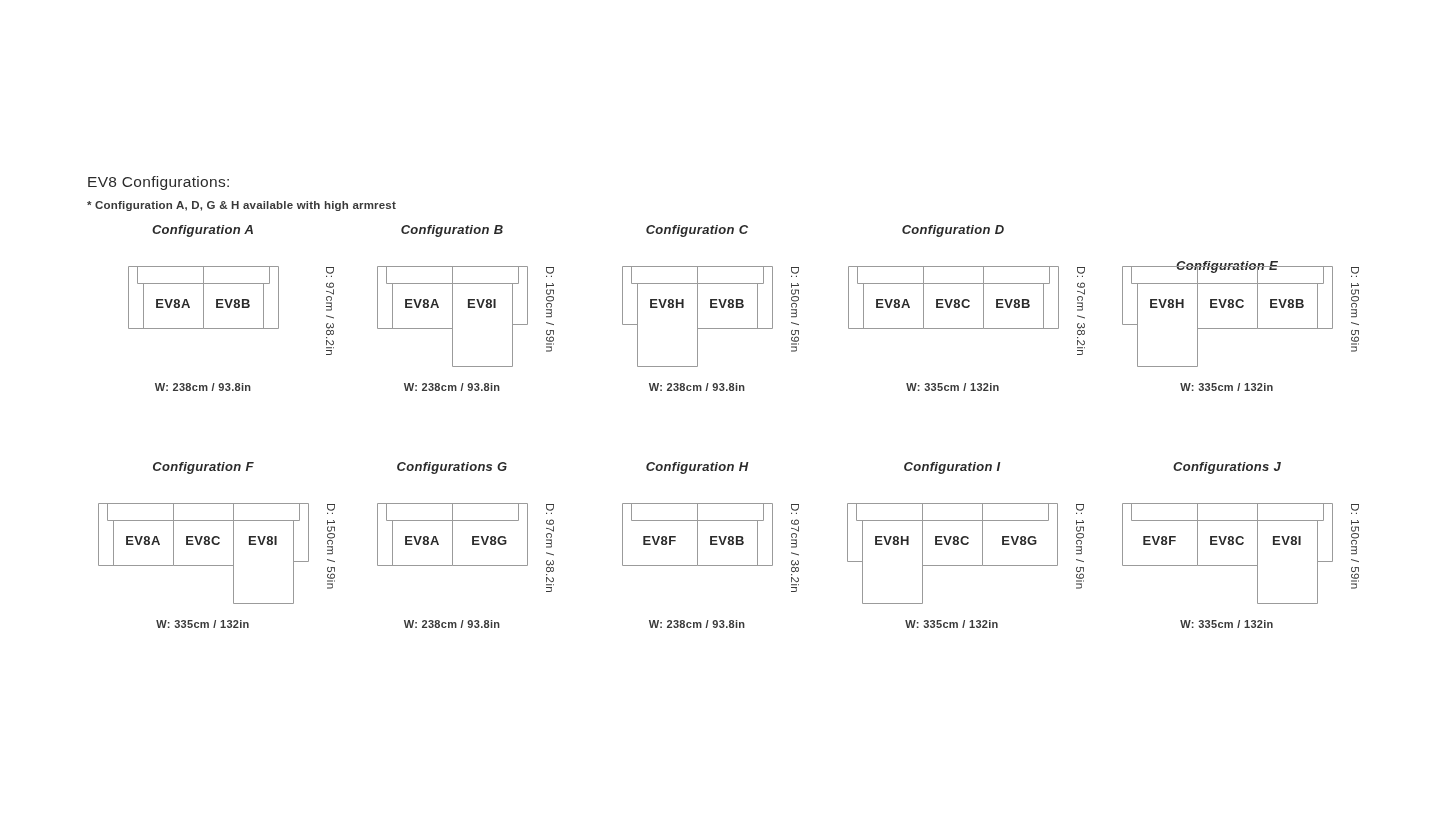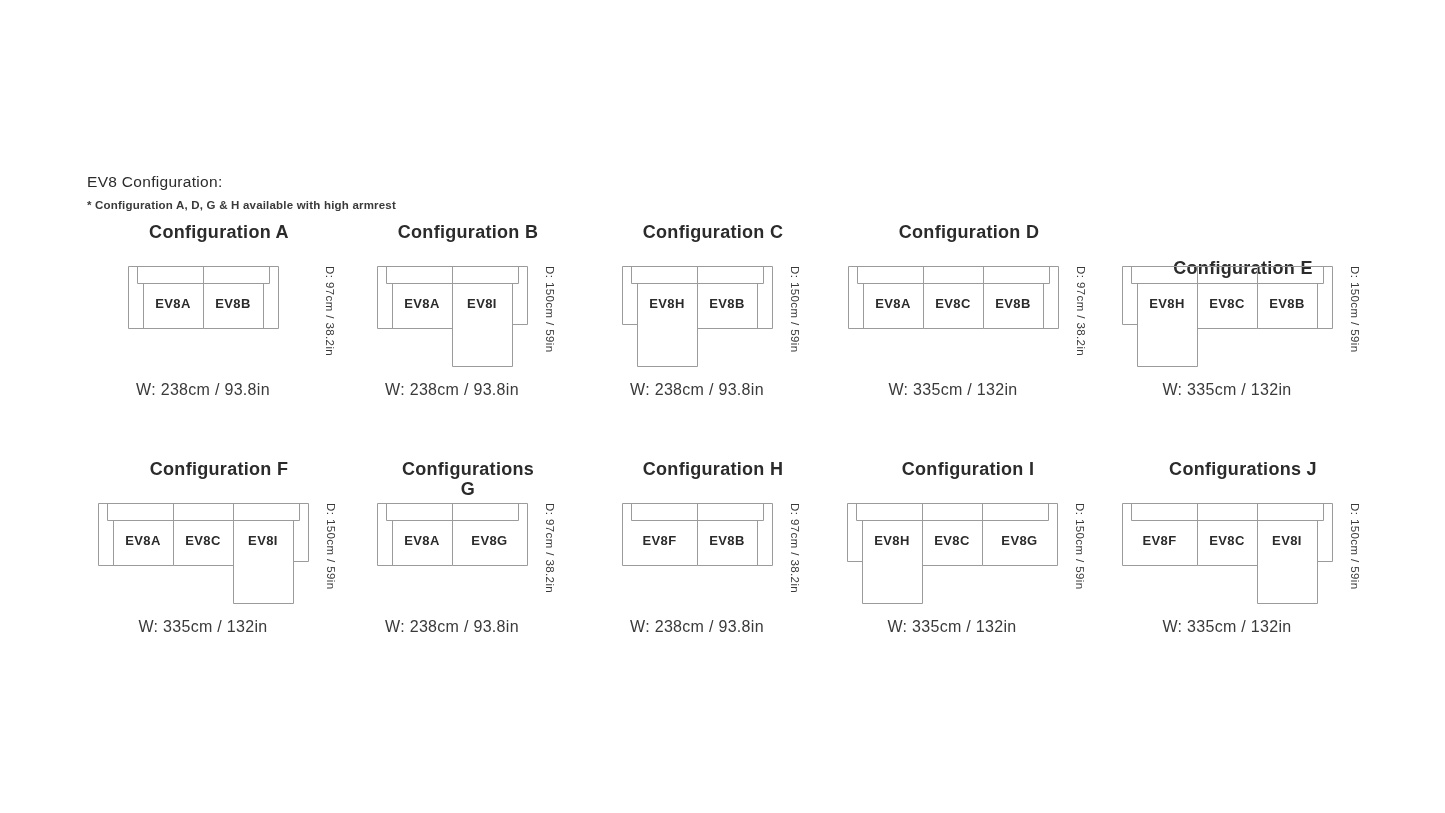--- a/index.html
+++ b/index.html
@@ -16,50 +16,50 @@
     font-size: 15.5px; font-weight: 400; letter-spacing: .3px;
     color: var(--text-dark, #2b2b2b); margin: 0; line-height: 1.1;
   }
   .page-note {
     position: absolute; left: 87px; top: 199px;
     font-size: 11.5px; font-weight: 700; letter-spacing: .2px;
     color: var(--text-dim, #3a3a3a); line-height: 1.1;
   }
   .config-card { position: absolute; height: 175px; }
   .config-title {
-    position: absolute; left: 16px; top: 0;
+    position: absolute; left: 0; top: 0;
     text-align: center;
-    font-size: 18px; font-weight: 700; letter-spacing: .3px;
-    color: var(--text-dark, #2b2b2b); line-height: 1.1;
+    font-size: 13px; font-weight: 700; letter-spacing: .3px;
+    color: var(--text-dark, #2b2b2b); line-height: 1.1; font-style: italic;
   }
   .sofa-svg { position: absolute; left: 0; top: 43px; display: block; overflow: visible; }
   .sofa-svg line { stroke: var(--line, #9b9b9b); stroke-width: 1; }
   .sofa-svg text {
     font-family: "Liberation Sans", sans-serif;
     font-size: 13px; font-weight: 700; letter-spacing: .4px;
     fill: var(--text-dark, #2b2b2b); text-anchor: middle;
   }
   .depth-label {
     position: absolute; top: 43px;
     writing-mode: vertical-rl; text-orientation: mixed;
     font-size: 11.5px; font-weight: 400; letter-spacing: .4px;
     color: var(--text-dim, #3a3a3a); white-space: nowrap; line-height: 1;
   }
   .width-label {
     position: absolute; top: 158px; left: 0;
     text-align: center;
-    font-size: 16px; font-weight: 400; letter-spacing: .3px;
+    font-size: 11px; font-weight: 700; letter-spacing: .3px;
     color: var(--text-dim, #3a3a3a); line-height: 1.1;
   }
 </style>
 </head>
 <body style="--bg: #ffffff; --line: #9b9b9b; --text-dark: #2b2b2b; --text-dim: #3a3a3a;">
 
 <div class="page">
-  <h1 class="page-heading">EV8 Configuration:</h1>
+  <h1 class="page-heading">EV8 Configurations:</h1>
   <div class="page-note">* Configuration A, D, G &amp; H available with high armrest</div>
   <div id="cards">
       <div class="config-card" style="left: 128px; top: 223px;">
     <div class="config-title" style="width: 150px;">Configuration A</div>
     <svg class="sofa-svg" xmlns="http://www.w3.org/2000/svg" width="151" height="106" viewBox="0 0 151 106">
           <g transform="translate(0.5,0.5)">
             <line x1="0" y1="0" x2="150" y2="0"></line>
             <line x1="0" y1="0" x2="0" y2="62"></line>
             <line x1="150" y1="0" x2="150" y2="62"></line>
             <line x1="9" y1="17" x2="141" y2="17"></line>

